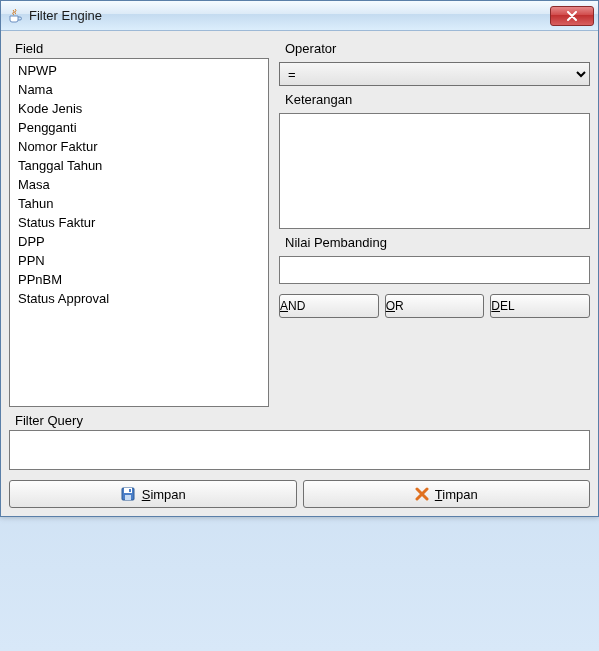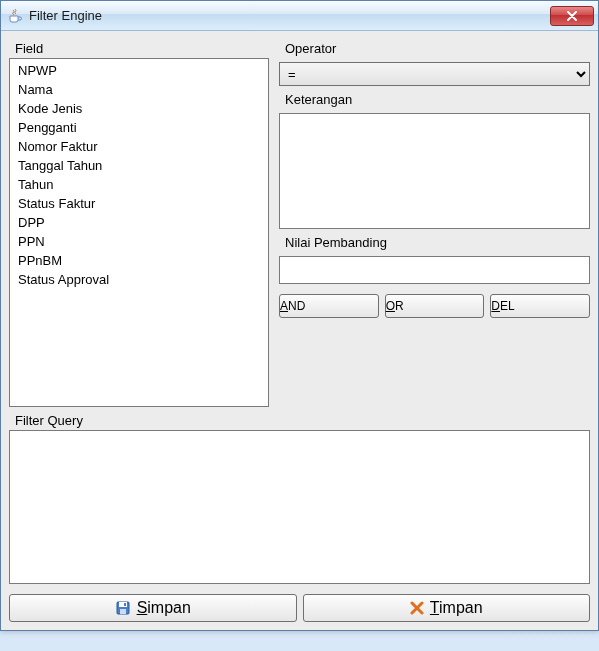--- a/index.html
+++ b/index.html
@@ -6,21 +6,21 @@
   body {
     font-family: "Segoe UI", Tahoma, sans-serif;
     font-size: 12px;
     background: linear-gradient(180deg, #d8e8f8 0%, #c8dcf0 50%, #d8e8f8 100%);
     width: 599px;
     height: 651px;
     overflow: hidden;
   }
   .window {
     width: 599px;
-    height: 631px;
+    height: 517px;
     border: 1px solid #5a7fa8;
     background: #ececec;
     display: flex;
     flex-direction: column;
     box-shadow: 0 0 6px rgba(0,0,0,0.25);
   }
   .titlebar {
     height: 30px;
     background: linear-gradient(180deg, #f5fbff 0%, #dceaf7 45%, #c4dbf0 46%, #dceefc 100%);
     border-bottom: 1px solid #9db9d6;
@@ -150,21 +150,21 @@
     display:flex;
     gap:6px;
     margin-top:6px;
   }
   .big-btn {
     flex:1;
     height:28px;
     border:1px solid #707070;
     background: linear-gradient(180deg,#fdfdfd,#e6e6e6);
     border-radius:3px;
-    font-size:16px;
+    font-size:13px;
     cursor:pointer;
     display:flex; align-items:center; justify-content:center; gap:6px;
   }
 </style>
 </head>
 <body>
 
 <div class="window">
 
   <div class="titlebar">
@@ -191,20 +191,21 @@
       <div class="col-left">
         <div class="section-label">Field</div>
         <div class="listbox-wrap">
           <div class="listbox" id="field-list">
               <div class="listbox-item">NPWP</div>
               <div class="listbox-item">Nama</div>
               <div class="listbox-item">Kode Jenis</div>
               <div class="listbox-item">Pengganti</div>
               <div class="listbox-item">Nomor Faktur</div>
               <div class="listbox-item">Tanggal Tahun</div>
+              <div class="listbox-item">Masa</div>
               <div class="listbox-item">Tahun</div>
               <div class="listbox-item">Status Faktur</div>
               <div class="listbox-item">DPP</div>
               <div class="listbox-item">PPN</div>
               <div class="listbox-item">PPnBM</div>
               <div class="listbox-item">Status Approval</div>
             </div>
         </div>
       </div>
 

